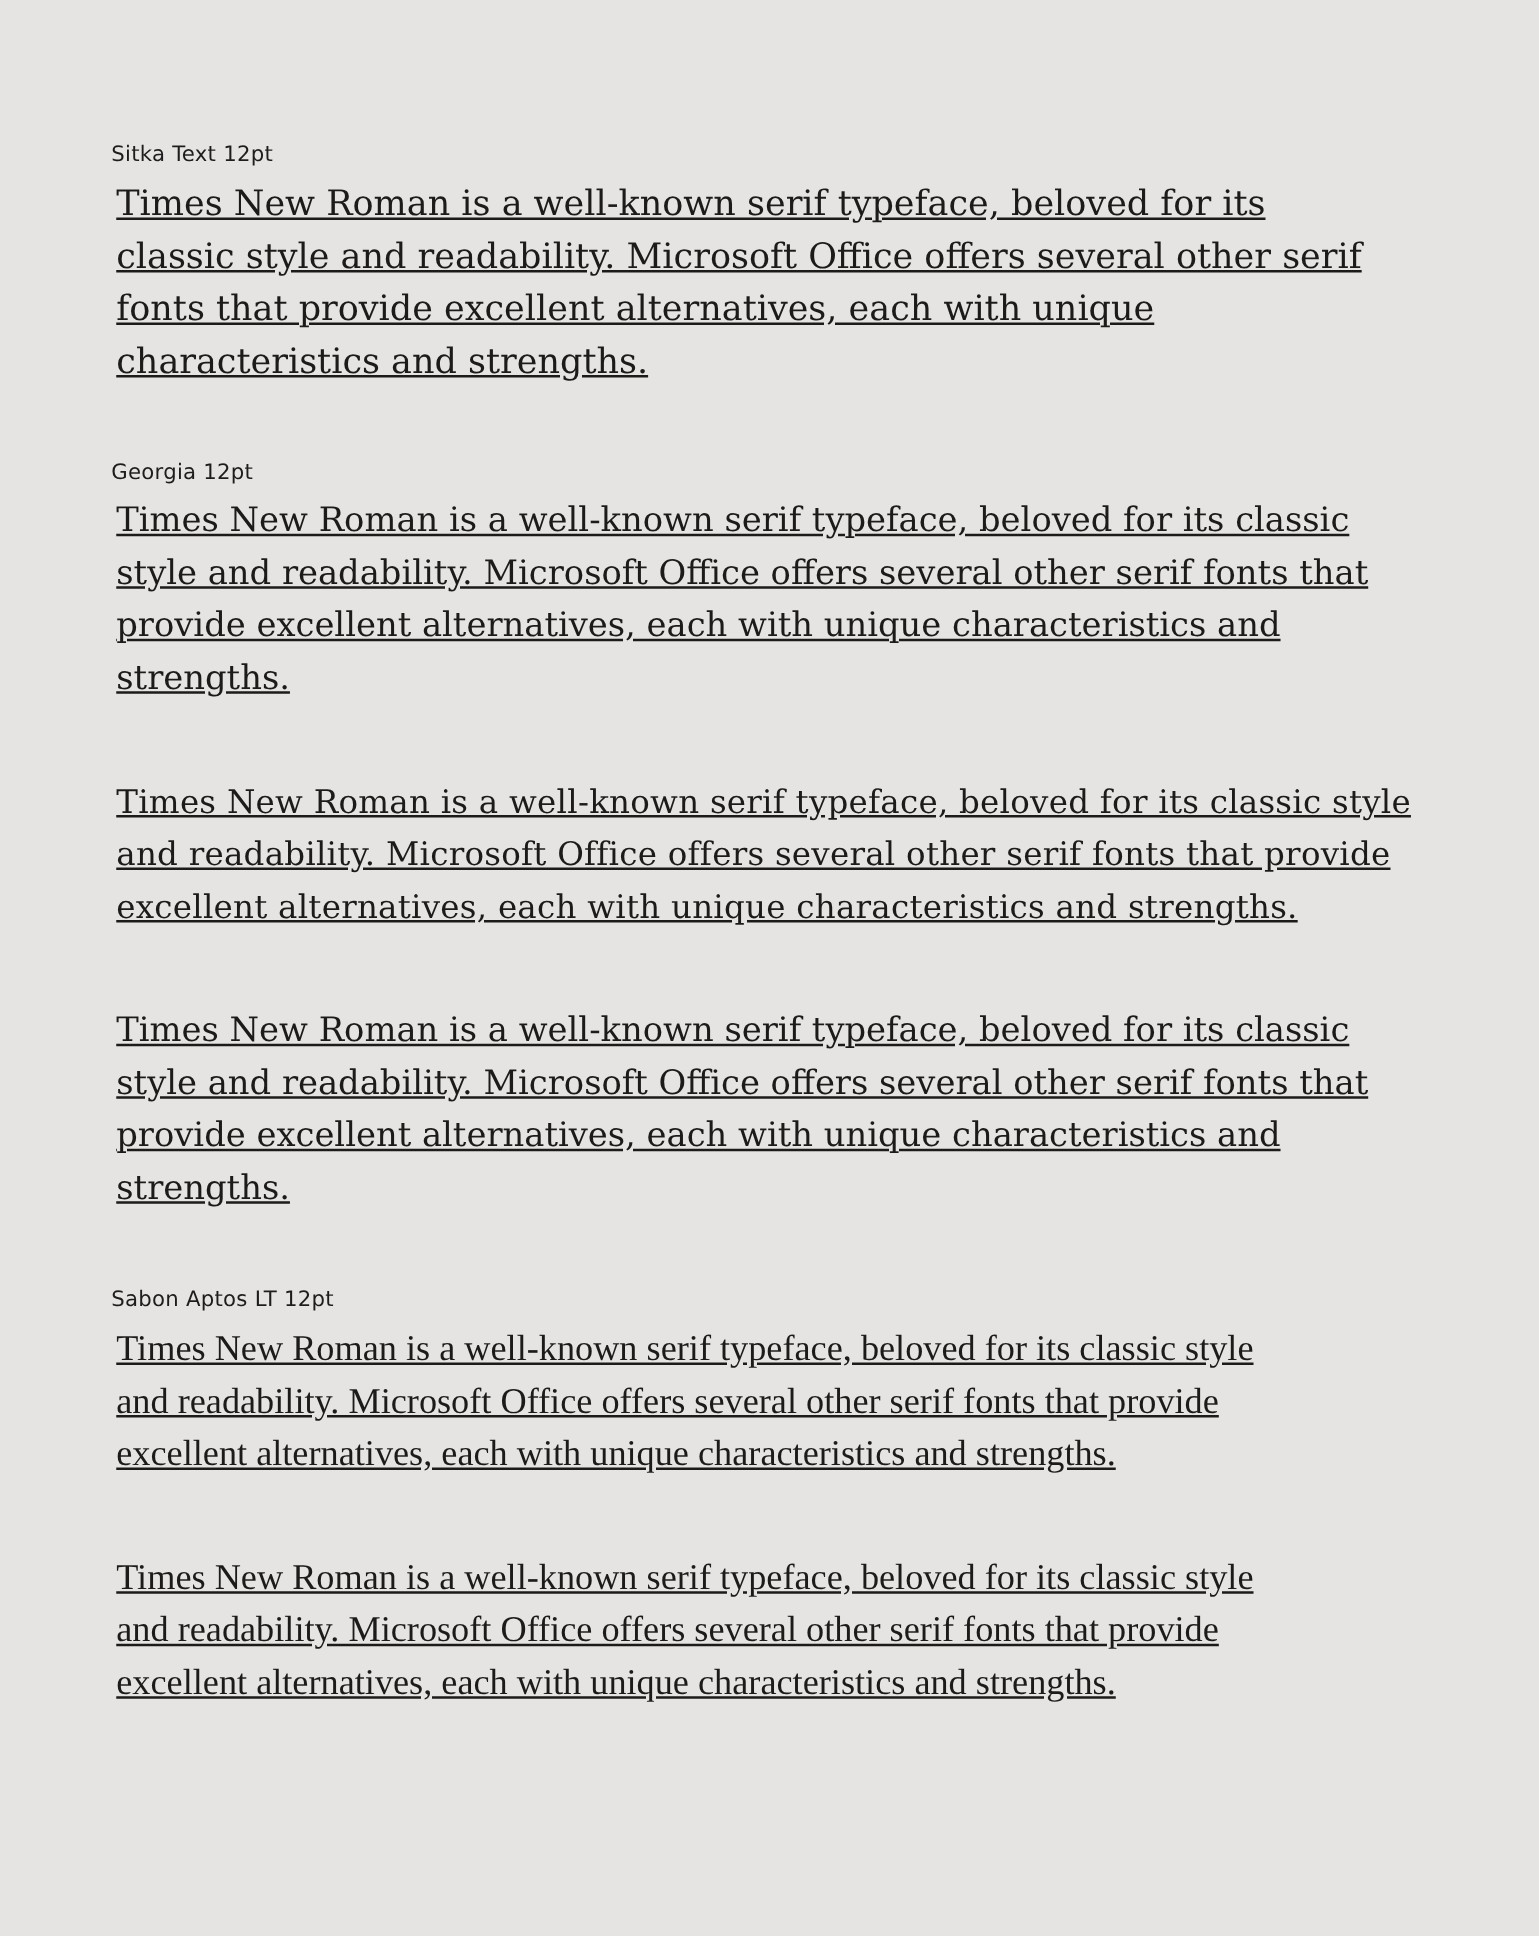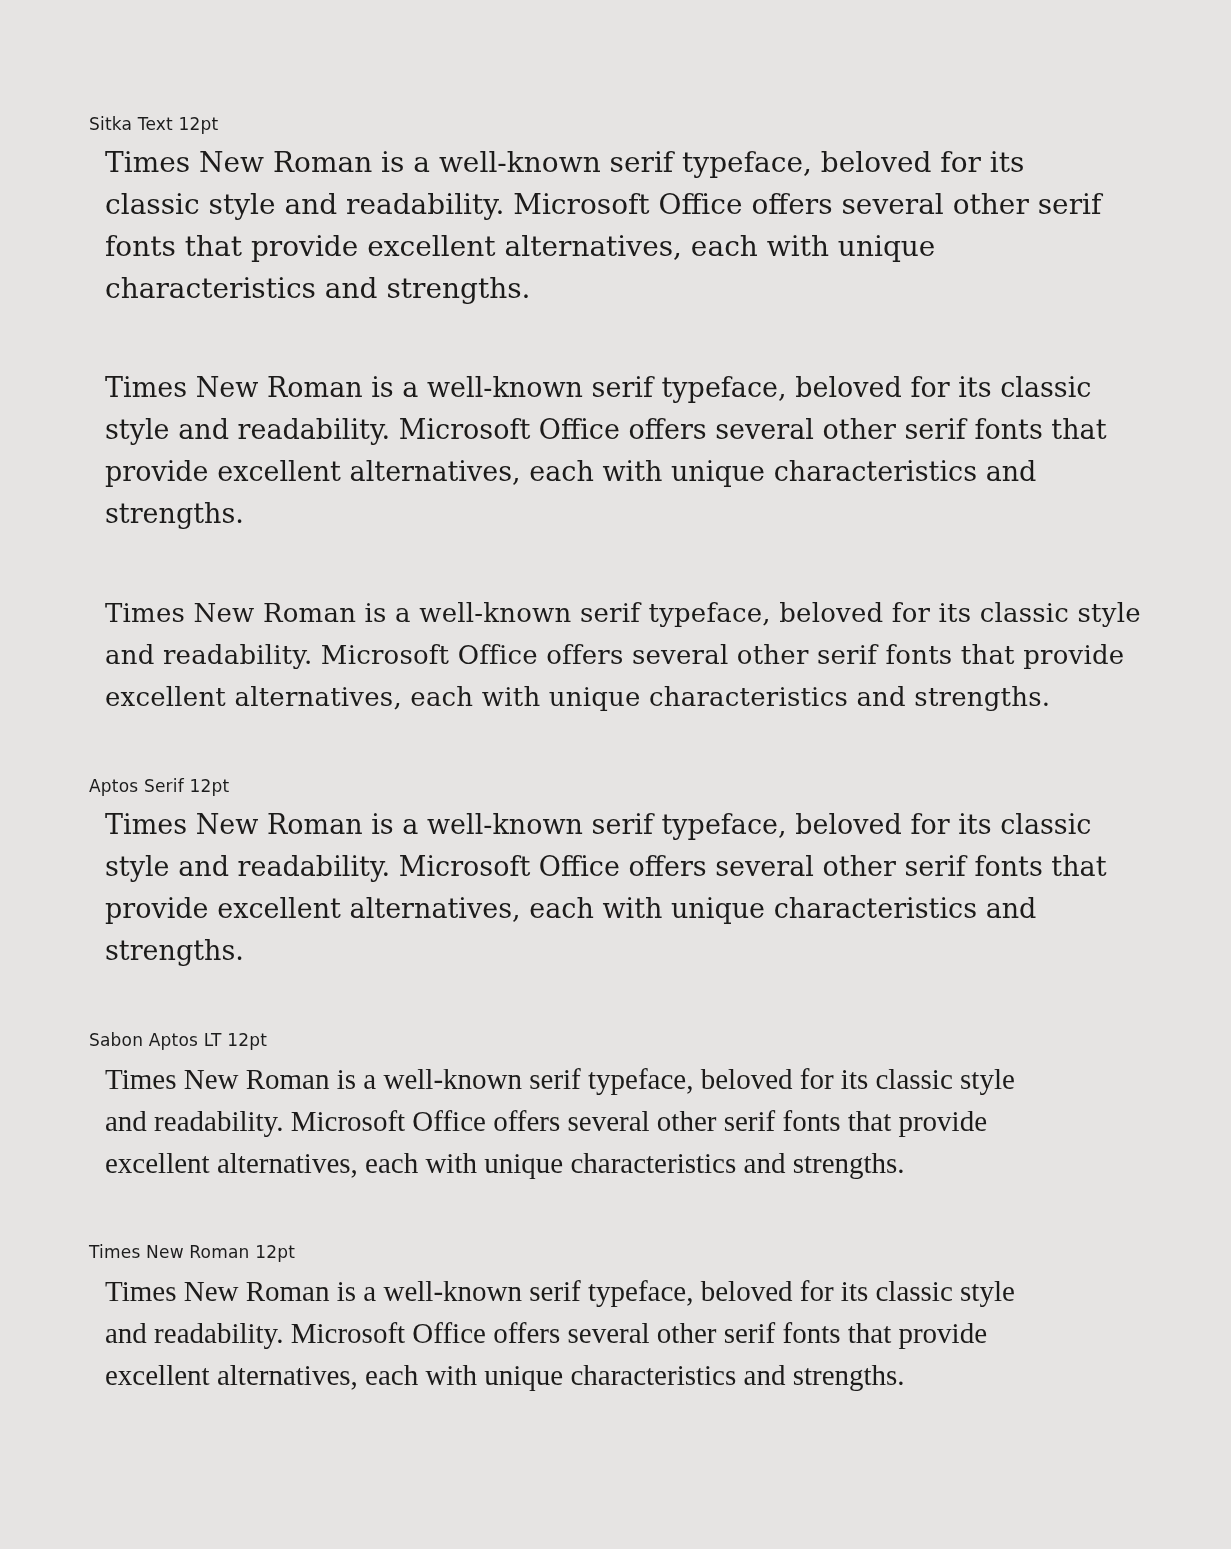--- a/index.html
+++ b/index.html
@@ -24,24 +24,25 @@
   }
   .font-label {
     font-family: "DejaVu Sans", "Liberation Sans", sans-serif;
     font-size: 17px;
     line-height: 22px;
     color: #1d1d1d;
     margin: 0 0 7px 0;
     letter-spacing: 0.2px;
   }
   .para {
-    margin: 0 0 57px 16px;
+    margin: 0 0 57px 4px;
     color: #1c1b1a;
     white-space: pre;
     line-height: 42px;
+    text-decoration: underline;
   }
   .para.last {
     margin-bottom: 0;
   }
   
   .f-sitka   { font-family: "DejaVu Serif", serif; font-size: 28px; }
   .f-georgia { font-family: "DejaVu Serif", serif; font-size: 27px; }
   .f-cambria { font-family: "DejaVu Serif", serif; font-size: 26px; letter-spacing: 0.2px; }
   .f-aptos   { font-family: "DejaVu Serif", serif; font-size: 27px; }
   .f-sabon   { font-family: "Liberation Serif", serif; font-size: 29px; }
@@ -54,47 +55,46 @@
 
   <div class="section">
     <div class="font-label">Sitka Text 12pt</div>
     <p class="para f-sitka">Times New Roman is a well-known serif typeface, beloved for its
 classic style and readability. Microsoft Office offers several other serif
 fonts that provide excellent alternatives, each with unique
 characteristics and strengths.</p>
   </div>
 
   <div class="section">
+    <div class="font-label">Georgia 12pt</div>
     <p class="para f-georgia">Times New Roman is a well-known serif typeface, beloved for its classic
 style and readability. Microsoft Office offers several other serif fonts that
 provide excellent alternatives, each with unique characteristics and
 strengths.</p>
   </div>
 
   <div class="section">
     <p class="para f-cambria">Times New Roman is a well-known serif typeface, beloved for its classic style
 and readability. Microsoft Office offers several other serif fonts that provide
 excellent alternatives, each with unique characteristics and strengths.</p>
   </div>
 
   <div class="section">
-    <div class="font-label">Aptos Serif 12pt</div>
     <p class="para f-aptos">Times New Roman is a well-known serif typeface, beloved for its classic
 style and readability. Microsoft Office offers several other serif fonts that
 provide excellent alternatives, each with unique characteristics and
 strengths.</p>
   </div>
 
   <div class="section">
     <div class="font-label">Sabon Aptos LT 12pt</div>
     <p class="para f-sabon">Times New Roman is a well-known serif typeface, beloved for its classic style
 and readability. Microsoft Office offers several other serif fonts that provide
 excellent alternatives, each with unique characteristics and strengths.</p>
   </div>
 
   <div class="section">
-    <div class="font-label">Times New Roman 12pt</div>
     <p class="para f-times last">Times New Roman is a well-known serif typeface, beloved for its classic style
 and readability. Microsoft Office offers several other serif fonts that provide
 excellent alternatives, each with unique characteristics and strengths.</p>
   </div>
 
 </div>
 
 </body></html>

